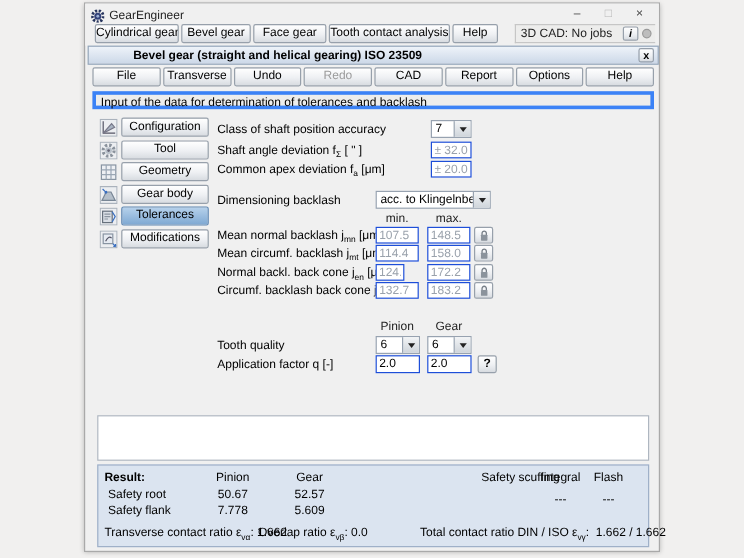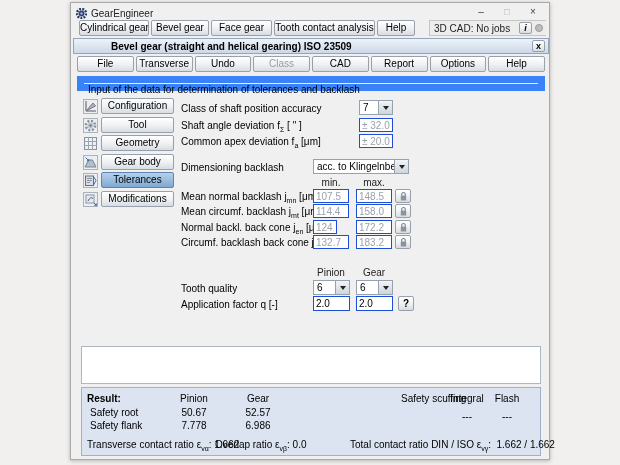--- a/index.html
+++ b/index.html
@@ -33,21 +33,21 @@
   .frame-title { position:absolute; left:2px; top:35px; width:476px; height:16px;
                  background:linear-gradient(#eef3f9,#ccd8e8); border:1px solid #93a5bb;
                  display:flex; align-items:center; padding:0 3px; }
   .frame-title b { font-size:10px; font-weight:bold; flex:1;margin-left:34px; }
   .frame-x { width:13px; height:12px; font-size:9px; font-weight:bold; line-height:10px; }
   
   .toolbar { position:absolute; left:6px; top:53px; width:468px; height:17px; display:flex; gap:2px; }
   .toolbar .btn { flex:1; height:16px; }
   
   .infobar { position:absolute; left:6px; top:73px; width:468px; height:15px; background:#ededec;
-             border:7px solid #3b82f6; line-height:13px; padding-left:4px; font-size:10px; }
+             border:3px solid #3b82f6; line-height:13px; padding-left:4px; font-size:10px; }
   
   .side-row { position:absolute; left:12px; width:91px; height:17px; }
   .side-icon { position:absolute; left:0; top:1px; width:15px; height:15px; }
   .side-btn { position:absolute; left:18px; top:0; width:73px; }
   .side-btn.selected { background:linear-gradient(#b6d1eb,#7fa9d3); border-color:#5d86b2; }
   
   .flabel { position:absolute; font-size:10px; white-space:nowrap; }
   sub { font-size:7px; }
   .field { position:absolute; height:14px; background:#fff; border:1px solid #1d4ed8; font-size:10px;
            padding:0 2px; font-family:"Liberation Sans","DejaVu Sans",sans-serif; }
@@ -106,21 +106,21 @@
 
     <div class="frame-title">
       <b>Bevel gear (straight and helical gearing) ISO 23509</b>
       <div class="btn frame-x">x</div>
     </div>
 
     <div class="toolbar">
       <div class="btn">File</div>
       <div class="btn">Transverse</div>
       <div class="btn">Undo</div>
-      <div class="btn disabled">Class</div>
+      <div class="btn disabled">Redo</div>
       <div class="btn">CAD</div>
       <div class="btn">Report</div>
       <div class="btn">Options</div>
       <div class="btn">Help</div>
     </div>
 
     <div class="infobar">Input of the data for determination of tolerances and backlash</div>
 
     <div class="side-row" style="top:95px;">
       <span class="side-icon">
@@ -283,21 +283,21 @@
       <span class="r-abs r-c" style="left:425px;top:5px;">Flash</span>
 
       <span class="r-abs" style="left:8px;top:19px;">Safety root</span>
       <span class="r-abs r-c" style="left:112px;top:19px;">50.67</span>
       <span class="r-abs r-c" style="left:176px;top:19px;">52.57</span>
       <span class="r-abs r-c" style="left:385px;top:23px;">---</span>
       <span class="r-abs r-c" style="left:425px;top:23px;">---</span>
 
       <span class="r-abs" style="left:8px;top:32px;">Safety flank</span>
       <span class="r-abs r-c" style="left:112px;top:32px;">7.778</span>
-      <span class="r-abs r-c" style="left:176px;top:32px;">6.986</span>
+      <span class="r-abs r-c" style="left:176px;top:32px;">5.609</span>
 
       <span class="r-abs" style="left:5px;top:51px;"><span>Transverse contact ratio ε</span><sub>vα</sub><span>:</span>&nbsp;<span>1.662</span></span>
       <span class="r-abs" style="left:133px;top:51px;"><span>Overlap ratio ε</span><sub>vβ</sub><span>:</span>&nbsp;<span>0.0</span></span>
       <span class="r-abs" style="left:268px;top:51px;"><span>Total contact ratio DIN / ISO ε</span><sub>vγ</sub><span>:</span>&nbsp;&nbsp;<span>1.662  /  1.662</span></span>
     </div>
 
   </div>
 </div>
 
 </body></html>

